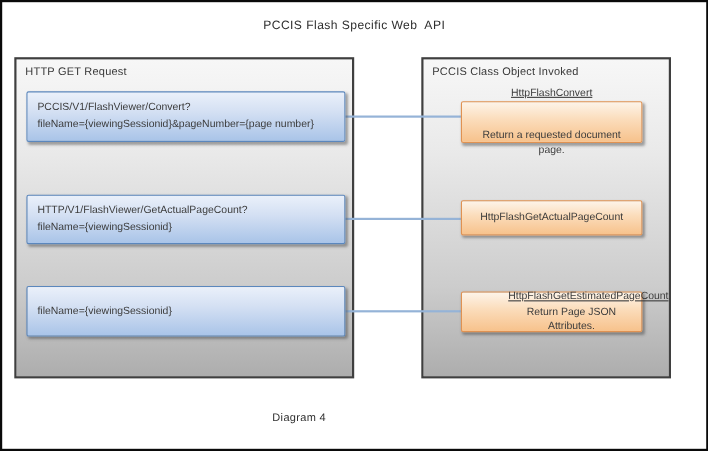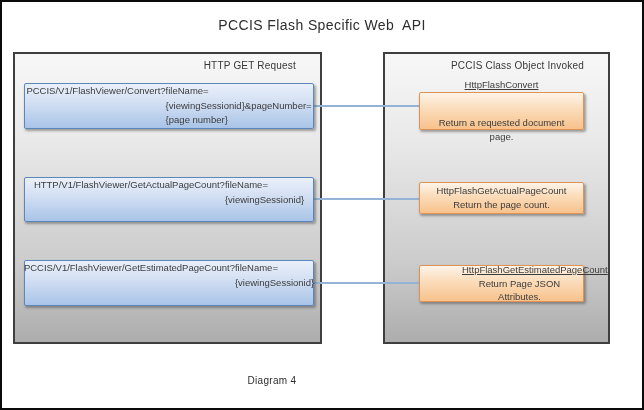--- a/index.html
+++ b/index.html
@@ -10,46 +10,46 @@
     color:#3d3d3d;
     overflow:hidden;
   }
   .frame {
     position:absolute; inset:0;
     border:2px solid #0a0a0a;
     box-sizing:border-box;
   }
   .diagram-title {
     position:absolute; top:17px; left:0; width:644px;
-    text-align:center; font-size:14px; letter-spacing:0.4px;
+    text-align:center; font-size:11px; letter-spacing:0.4px;
     color:#2e2e2e; white-space:pre;
   }
   .panel {
     position:absolute; top:52px; height:292px; box-sizing:border-box;
     border:2px solid #3f3f3f;
     background:linear-gradient(180deg,#f7f7f7 0%, #e9e9e9 30%, #cccccc 72%, #adadad 100%);
   }
   .panel-left  { left:13px;  width:309px; }
   .panel-right { left:383px; width:227px; }
   .panel-header {
-    padding:6px 24px 0 8px; font-size:10px; letter-spacing:0.2px; color:#383838;text-align:right;
+    padding:6px 24px 0 8px; font-size:10px; letter-spacing:0.2px; color:#383838;
   }
   .connector {
     position:absolute; left:314px; width:105px; height:2px;
     background:#95b3d7; z-index:2;
   }
   .conn-0 { top:105px; }
   .conn-1 { top:198px; }
   .conn-2 { top:282px; }
   .node-blue {
     position:absolute; left:24px; width:290px; box-sizing:border-box;
     border:1.5px solid #5b87bd; border-radius:2px;
     background:linear-gradient(180deg,#eaf0fa 0%, #d4e0f3 40%, #a9c4e8 100%);
     box-shadow:1.5px 2px 2.5px rgba(60,60,60,0.45);
-    display:flex; flex-direction:row; justify-content:center;
+    display:flex; flex-direction:column; justify-content:center;
     padding:0 9px; font-size:9.5px; line-height:1.55; color:#3c3c3c;
     z-index:3;
   }
   .nb-0 { top:83px;  height:46px; }
   .nb-1 { top:177px; height:45px; }
   .nb-2 { top:260px; height:46px; }
   .node-orange {
     position:absolute; left:419px; width:165px; box-sizing:border-box;
     border:1.5px solid #e09252; border-radius:2px;
     background:linear-gradient(180deg,#fdf4e9 0%, #fbddbc 42%, #f7c28c 100%);
@@ -90,30 +90,28 @@
 
 <div class="node-blue nb-0">
   <span>PCCIS/V1/FlashViewer/Convert?</span>
   <span>fileName={viewingSessionid}&amp;pageNumber={page number}</span>
 </div>
 <div class="node-blue nb-1">
   <span>HTTP/V1/FlashViewer/GetActualPageCount?</span>
   <span>fileName={viewingSessionid}</span>
 </div>
 <div class="node-blue nb-2">
-  <span>PCCIS/V1/FlashViewer/GetEstimatedPageCount?</span>
   <span>fileName={viewingSessionid}</span>
 </div>
 
 <div class="node-orange no-0">
   <span class="node-title underlined">HttpFlashConvert</span>
   <span>Return a requested document page.</span>
 </div>
 <div class="node-orange no-1">
   <span class="node-title">HttpFlashGetActualPageCount</span>
-  <span>Return the page count.</span>
 </div>
 <div class="node-orange no-2">
   <span class="node-title underlined">HttpFlashGetEstimatedPageCount</span>
   <span>Return Page JSON Attributes.</span>
 </div>
 
 <div class="diagram-caption">Diagram 4</div>
 
 </body></html>

